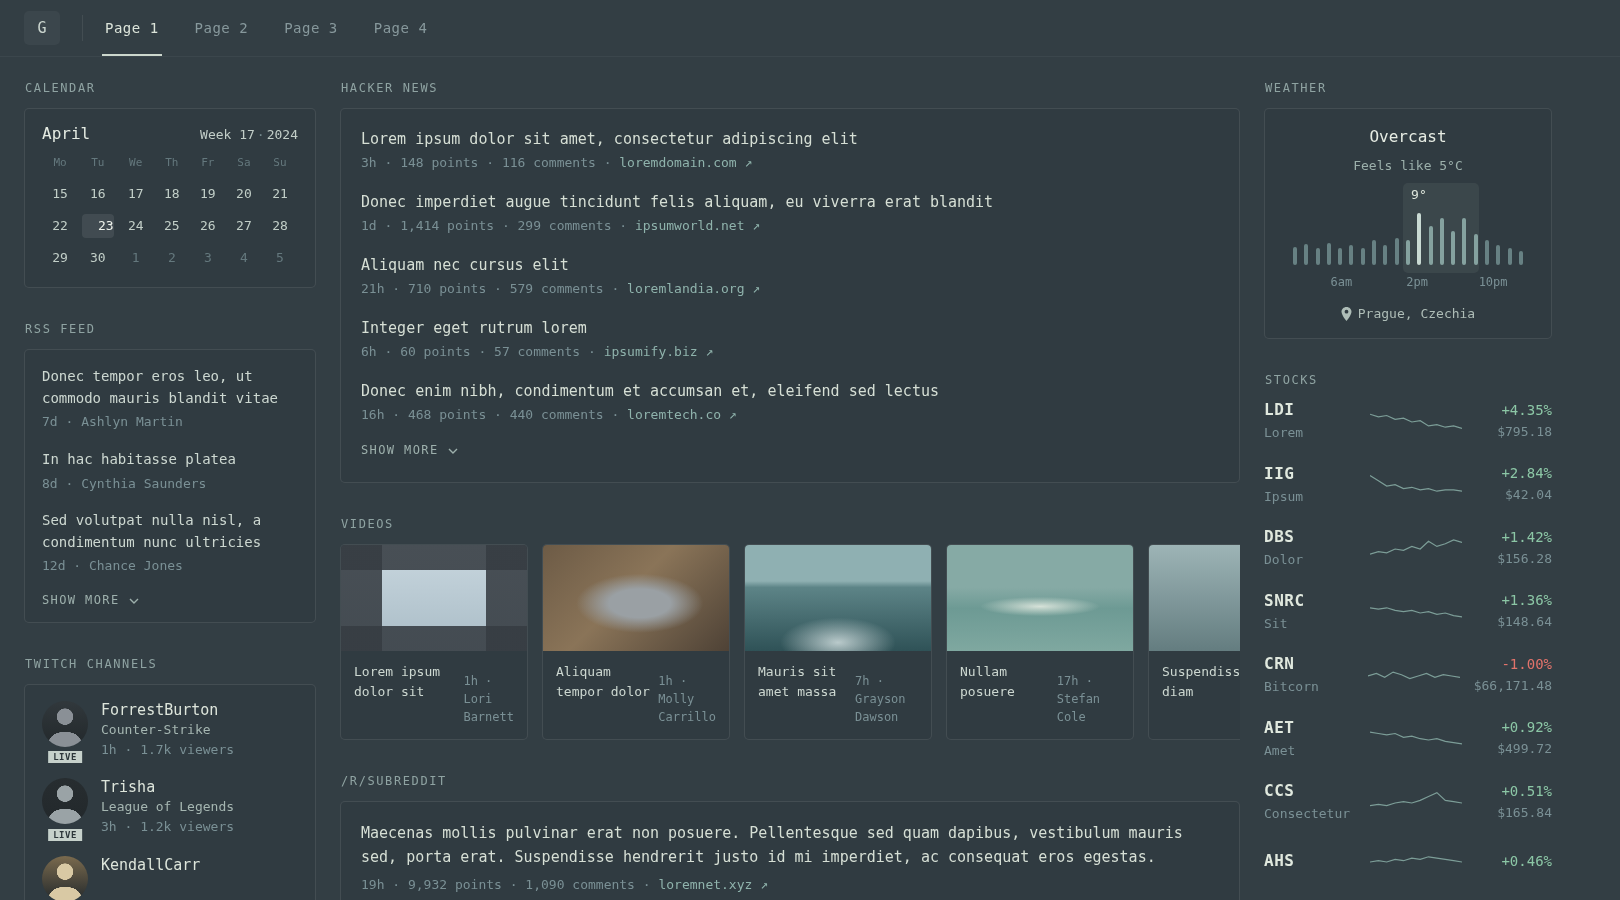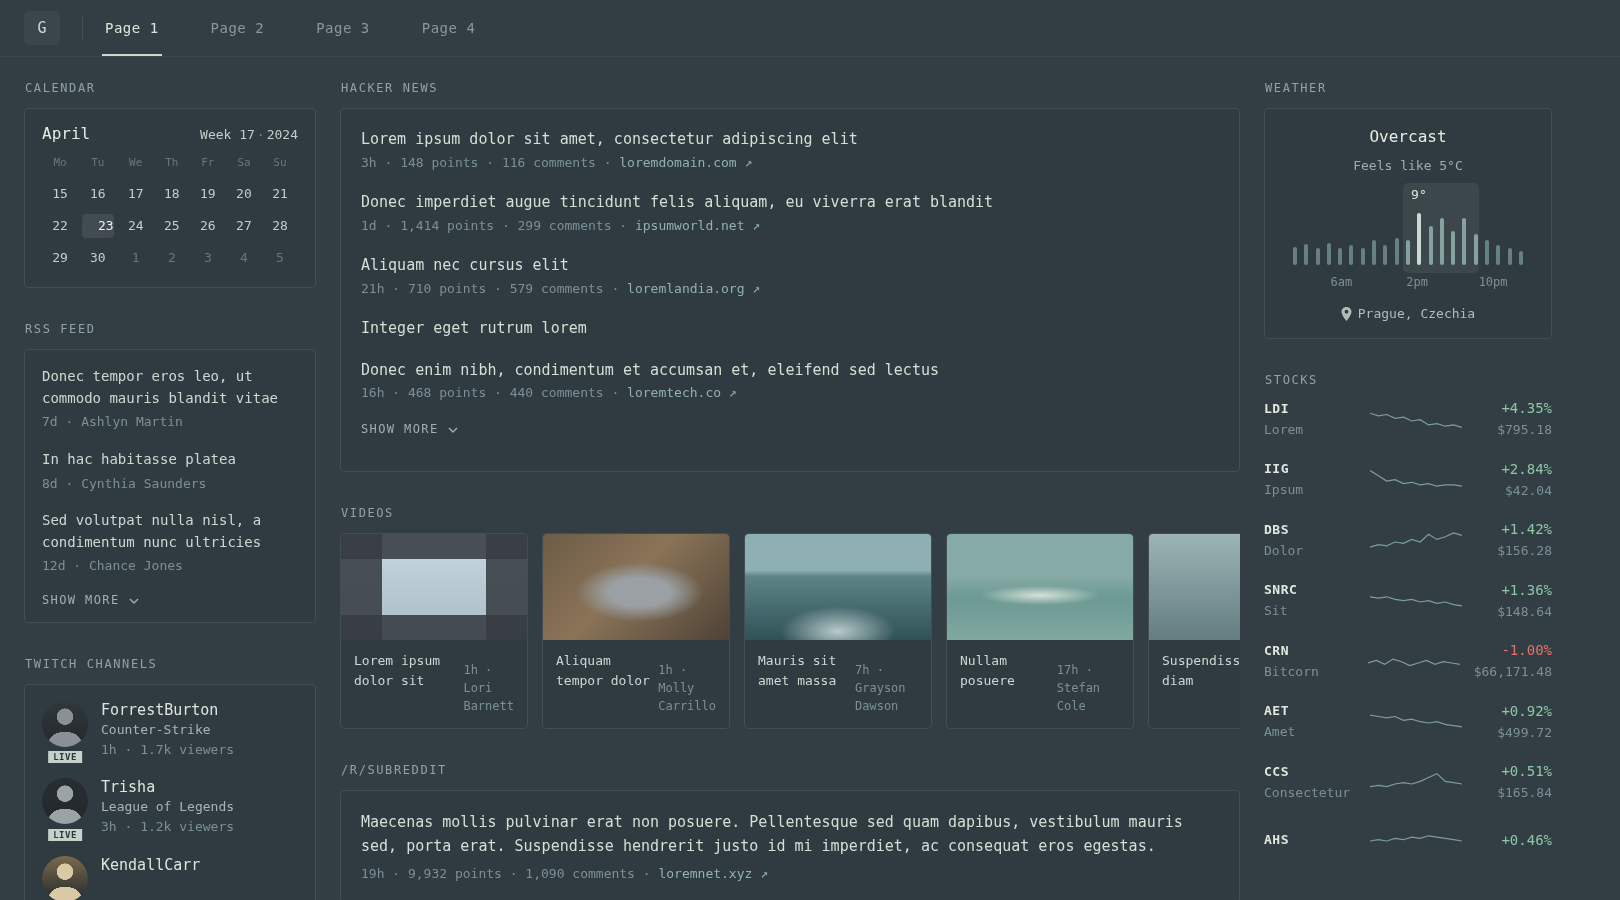--- a/index.html
+++ b/index.html
@@ -5,21 +5,21 @@
   *{margin:0;padding:0;box-sizing:border-box;}
   html,body{width:1620px;height:900px;overflow:hidden;}
   body{background:#333e44;color:#d3dcd4;font-family:"DejaVu Sans Mono","Liberation Mono",monospace;font-size:14px;}
   button{background:none;border:none;font:inherit;color:inherit;cursor:pointer;padding:0;text-align:left;}
   a{text-decoration:none;color:inherit;cursor:pointer;}
 
   
   .nav{display:flex;align-items:stretch;height:57px;padding:0 24px;border-bottom:1px solid rgba(255,255,255,0.045);}
   .logo{align-self:center;width:36px;height:34px;display:flex;align-items:center;justify-content:center;background:rgba(255,255,255,0.045);border-radius:5px;color:#ccd7d0;font-size:15px;}
   .nav-div{align-self:center;width:1px;height:26px;background:rgba(255,255,255,0.08);margin:0 22px;}
-  .tabs{display:flex;gap:52px;}
+  .tabs{display:flex;gap:36px;}
   .tab{position:relative;display:flex;align-items:center;color:#87989c;font-size:14px;letter-spacing:.5px;}
   .tab.active{color:#dce4da;}
   .tab.active::after{content:"";position:absolute;left:-3px;right:-3px;bottom:0;height:2px;background:#ccd7cd;}
 
   
   .main{display:grid;grid-template-columns:292px 900px 288px;gap:24px;padding:24px 0 0 24px;align-items:start;}
   .col{display:flex;flex-direction:column;gap:34px;min-width:0;}
   .sec{font-size:12px;font-weight:normal;letter-spacing:1.6px;color:#8fa3a2;margin:0 0 13px 1px;}
   .card{border:1px solid rgba(255,255,255,0.09);border-radius:5px;background:rgba(0,0,0,0.045);}
   .meta{font-size:13px;color:#7a9095;line-height:1.5;}
@@ -47,21 +47,21 @@
 
   .tw-row{display:flex;gap:13px;margin-bottom:19px;}
   .avatar-wrap{position:relative;width:46px;flex:none;}
   .avatar{width:46px;height:46px;border-radius:50%;}
   .live-badge{position:absolute;left:50%;bottom:-4px;transform:translateX(-50%);background:#c6d1cb;color:#2c363a;font-size:9px;letter-spacing:.5px;padding:1px 5px;border-radius:0;font-weight:bold;}
   .tw-name{font-size:15px;color:#dde5db;margin-top:1px;}
   .tw-game{font-size:13px;color:#a5b6b1;margin-top:3px;}
   .tw-info .meta{margin-top:3px;}
 
   
-  .hn-card{padding:19px 20px 20px;}
+  .hn-card{padding:19px 20px 10px;}
   .hn-item{margin-bottom:19px;}
   .hn-title{display:block;font-size:15px;color:#d6dfd5;line-height:1.5;}
   .hn-item .meta{margin-top:2px;}
   .hn-card .show-more{margin:4px 0 15px;}
 
   
   .videos-row{display:flex;gap:14px;overflow:hidden;}
   .video-card{flex:none;width:188px;display:flex;flex-direction:column;border:1px solid rgba(255,255,255,0.09);border-radius:5px;background:rgba(0,0,0,0.045);}
   .thumb{height:106px;border-radius:4px 4px 0 0;}
   .thumb-cross{background:
@@ -100,21 +100,21 @@
   .wbar.in-hl{background:#93b3ae;opacity:.85;}
   .wbar.peak{background:#c9dad3;opacity:1;}
   .wpeak{position:absolute;top:-22px;transform:translateX(-50%);font-size:13px;color:#dee6dc;}
   .w-times{position:relative;height:15px;margin:10px 12px 0;}
   .wtime{position:absolute;transform:translateX(-50%);font-size:12px;color:#7a9095;}
   .w-loc{display:flex;align-items:center;justify-content:center;gap:6px;margin-top:16px;font-size:13px;color:#aebdb7;}
   .w-loc svg{flex:none;}
 
   
   .stock-row{display:grid;grid-template-columns:1fr auto auto;gap:14px;align-items:center;margin-bottom:21px;}
-  .s-sym{font-size:13px;font-weight:bold;color:#e0e8de;letter-spacing:.5px;}
+  .s-sym{font-size:16px;font-weight:bold;color:#e0e8de;letter-spacing:.5px;}
   .s-left .meta{margin-top:4px;}
   .s-spark{display:flex;align-items:center;}
   .s-right{text-align:right;min-width:76px;}
   .s-chg{font-size:14px;color:#8cc7a6;}
   .s-chg.neg{color:#e2736b;}
   .s-right .meta{margin-top:4px;}
 </style>
 </head>
 <body>
 
@@ -235,20 +235,21 @@
             <div class="hn-item">
               <a class="hn-title">Donec imperdiet augue tincidunt felis aliquam, eu viverra erat blandit</a>
               <div class="meta"><span>1d · 1,414 points · 299 comments · </span><a class="domain">ipsumworld.net ↗</a></div>
             </div>
             <div class="hn-item">
               <a class="hn-title">Aliquam nec cursus elit</a>
               <div class="meta"><span>21h · 710 points · 579 comments · </span><a class="domain">loremlandia.org ↗</a></div>
             </div>
             <div class="hn-item">
               <a class="hn-title">Integer eget rutrum lorem</a>
+              <div class="meta"><span>6h · 60 points · 57 comments · </span><a class="domain">ipsumify.biz ↗</a></div>
             </div>
             <div class="hn-item">
               <a class="hn-title">Donec enim nibh, condimentum et accumsan et, eleifend sed lectus</a>
               <div class="meta"><span>16h · 468 points · 440 comments · </span><a class="domain">loremtech.co ↗</a></div>
             </div>
           </div>
         <button class="show-more">
           <span>SHOW MORE</span>
           <svg width="10" height="6" viewBox="0 0 10 6">
               <path d="M1 1l4 4 4-4" fill="none" stroke="currentColor" stroke-width="1.4"></path>

